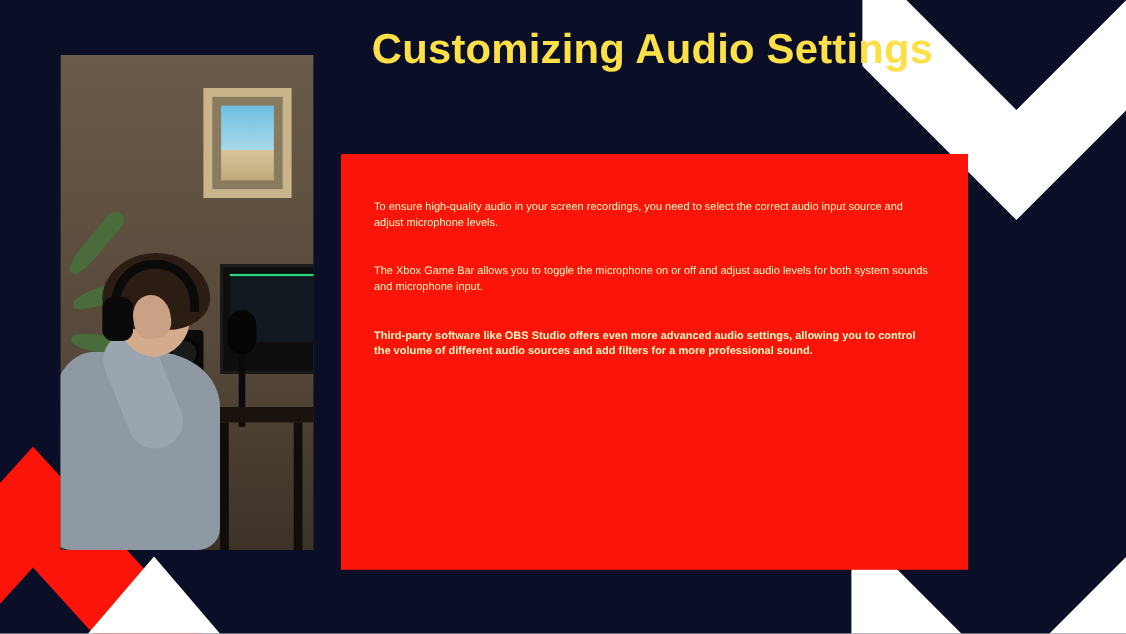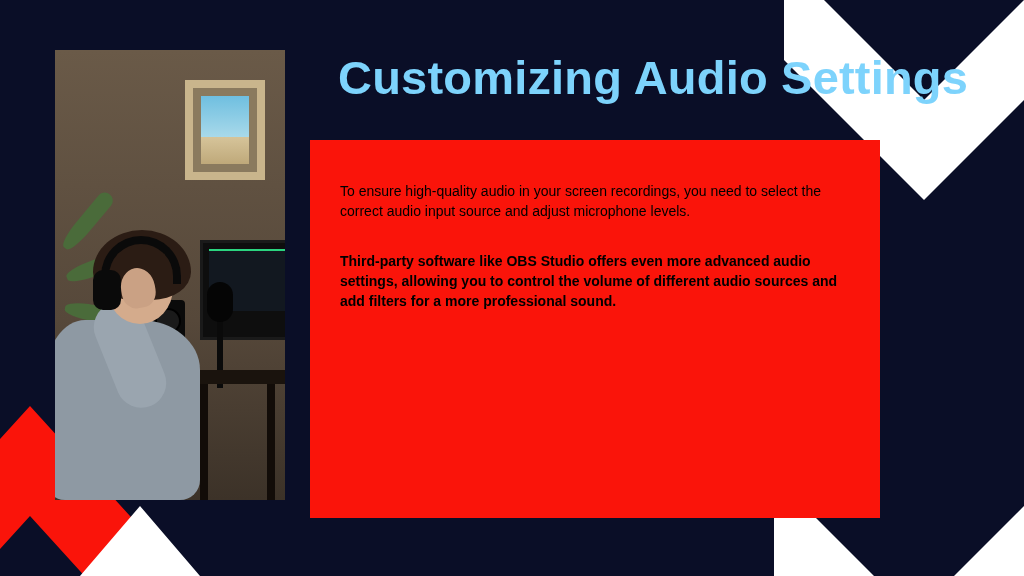--- a/index.html
+++ b/index.html
@@ -67,41 +67,41 @@
   .hand { position:absolute; left:86px; top:38px; width:34px; height:40px; background:#caa184; border-radius:50% 50% 40% 40%; transform:rotate(-10deg); }
   .head { position:absolute; left:72px; top:22px; width:66px; height:72px; background:#d4ab8c; border-radius:50%; }
   .hair { position:absolute; left:58px; top:0px; width:98px; height:70px; background:#2b1c14; border-radius:50% 50% 40% 40% / 60% 60% 40% 40%; }
   .headphone-band{position:absolute;left:66px;top:6px;width:80px;height:48px;border:8px solid #0a0a0a;border-bottom:none;border-radius:50px 50px 0 0;}
   .earcup{position:absolute;left:58px;top:40px;width:28px;height:40px;background:#0a0a0a;border-radius:10px;}
 
   
   .title {
     position: absolute;
     left: 338px;
-    top: 52px;
-    color: #7dd3fc;
+    top: 24px;
+    color: #fde047;
     font-weight: 800;
-    font-size: 47px;
+    font-size: 38px;
     line-height: 1.12;
     letter-spacing: 0.2px;
   }
 
   
   .panel {
     position: absolute;
     left: 310px;
     top: 140px;
     width: 570px;
     height: 378px;
     background: #fa140a;
     padding: 42px 30px 30px 30px;
   }
   .panel p {
-    color: #000000;
-    font-size: 14px;
+    color: #fef9c3;
+    font-size: 10px;
     line-height: 1.42;
     margin-bottom: 30px;
     max-width: 510px;
   }
   .panel p:last-child { margin-bottom: 0; font-weight: bold; }
 </style>
 </head>
 <body>
 
 <div class="slide">
@@ -156,16 +156,17 @@
       <div class="headphone-band"></div>
       <div class="earcup"></div>
       <div class="hand"></div>
     </div>
   </div>
 
   <h1 class="title">Customizing Audio Settings</h1>
 
   <div class="panel">
     <p>To ensure high-quality audio in your screen recordings, you need to select the correct audio input source and adjust microphone levels.</p>
+    <p>The Xbox Game Bar allows you to toggle the microphone on or off and adjust audio levels for both system sounds and microphone input.</p>
     <p>Third-party software like OBS Studio offers even more advanced audio settings, allowing you to control the volume of different audio sources and add filters for a more professional sound.</p>
   </div>
 
 </div>
 
 </body></html>

